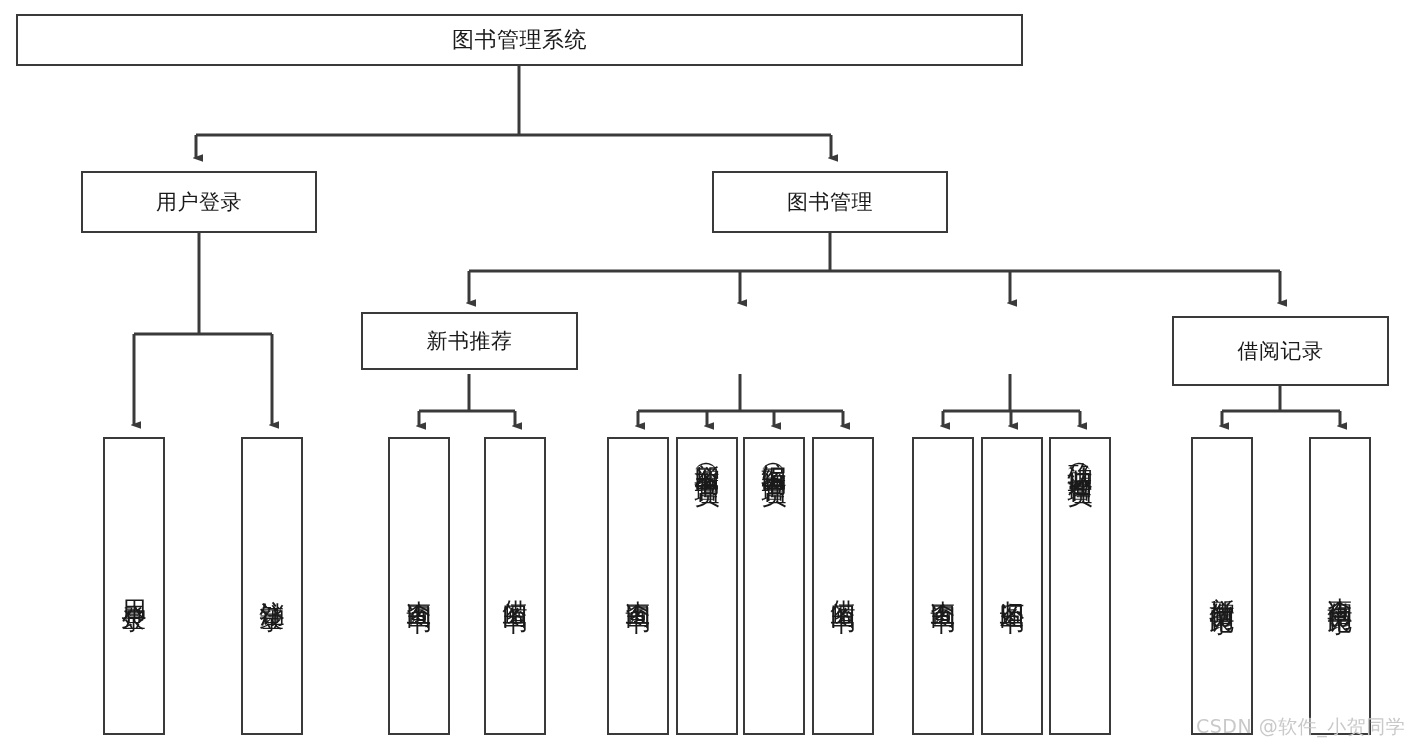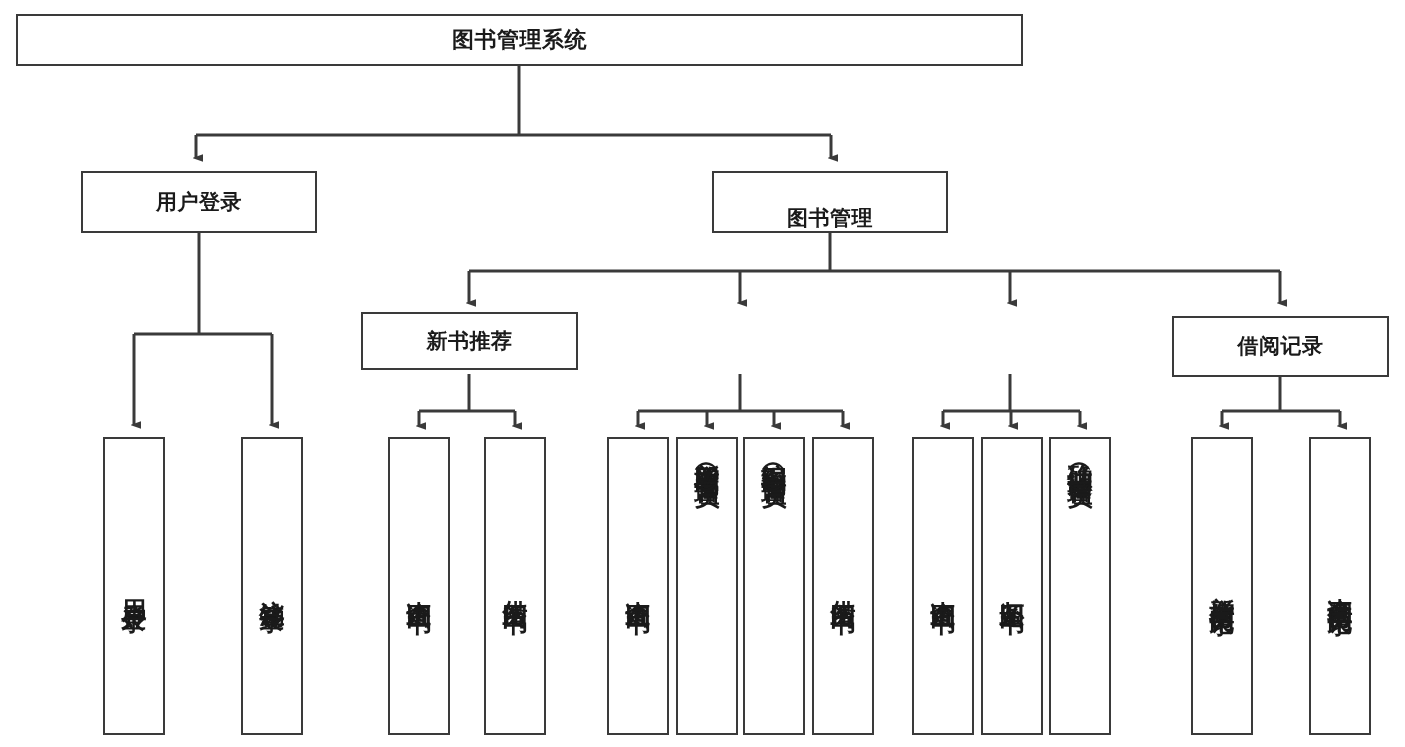--- a/index.html
+++ b/index.html
@@ -35,21 +35,20 @@
     align-items: center;
     justify-content: center;
     color: #1a1a1a;
   }
   .node .label {
     display: block;
     text-align: center;
     line-height: 1.18;
     letter-spacing: 0.5px;
     white-space: pre;
-    font-weight: bold;
   }
   .node.horizontal .label {
     font-size: 21px;
   }
   .node.root .label {
     font-size: 22px;
   }
   .node.vertical {
     align-items: flex-start;
     padding-top: 4px;
@@ -131,28 +130,28 @@
     </g>
   </svg>
 
   <div class="node root horizontal" style="left:16px; top:14px; width:1007px; height:52px;">
     <span class="label">图书管理系统</span>
   </div>
 
   <div class="node horizontal" style="left:81px; top:171px; width:236px; height:62px;">
     <span class="label">用户登录</span>
   </div>
-  <div class="node horizontal" style="left:712px; top:171px; width:236px; height:62px;align-items:flex-end;">
+  <div class="node horizontal" style="left:712px; top:171px; width:236px; height:62px;">
     <span class="label">图书管理</span>
   </div>
 
   <div class="node horizontal" style="left:361px; top:312px; width:217px; height:58px;">
     <span class="label">新书推荐</span>
   </div>
-  <div class="node horizontal" style="left:1172px; top:316px; width:217px; height:61px;">
+  <div class="node horizontal" style="left:1172px; top:316px; width:217px; height:70px;">
     <span class="label">借阅记录</span>
   </div>
 
   <div class="node vertical centered" style="left:103px; top:437px; width:62px; height:298px;">
     <span class="label">用户登录</span>
   </div>
   <div class="node vertical centered" style="left:241px; top:437px; width:62px; height:298px;">
     <span class="label">注销登录</span>
   </div>
 
@@ -186,14 +185,15 @@
     <span class="label">确认归还（管理员）</span>
   </div>
 
   <div class="node vertical centered" style="left:1191px; top:437px; width:62px; height:298px;">
     <span class="label">新增借阅记录</span>
   </div>
   <div class="node vertical centered" style="left:1309px; top:437px; width:62px; height:298px;">
     <span class="label">查询借阅记录</span>
   </div>
 
+  <div class="watermark" style="left:1196px; top:714px;">CSDN @软件_小贺同学</div>
 
 </div>
 
 </body></html>

